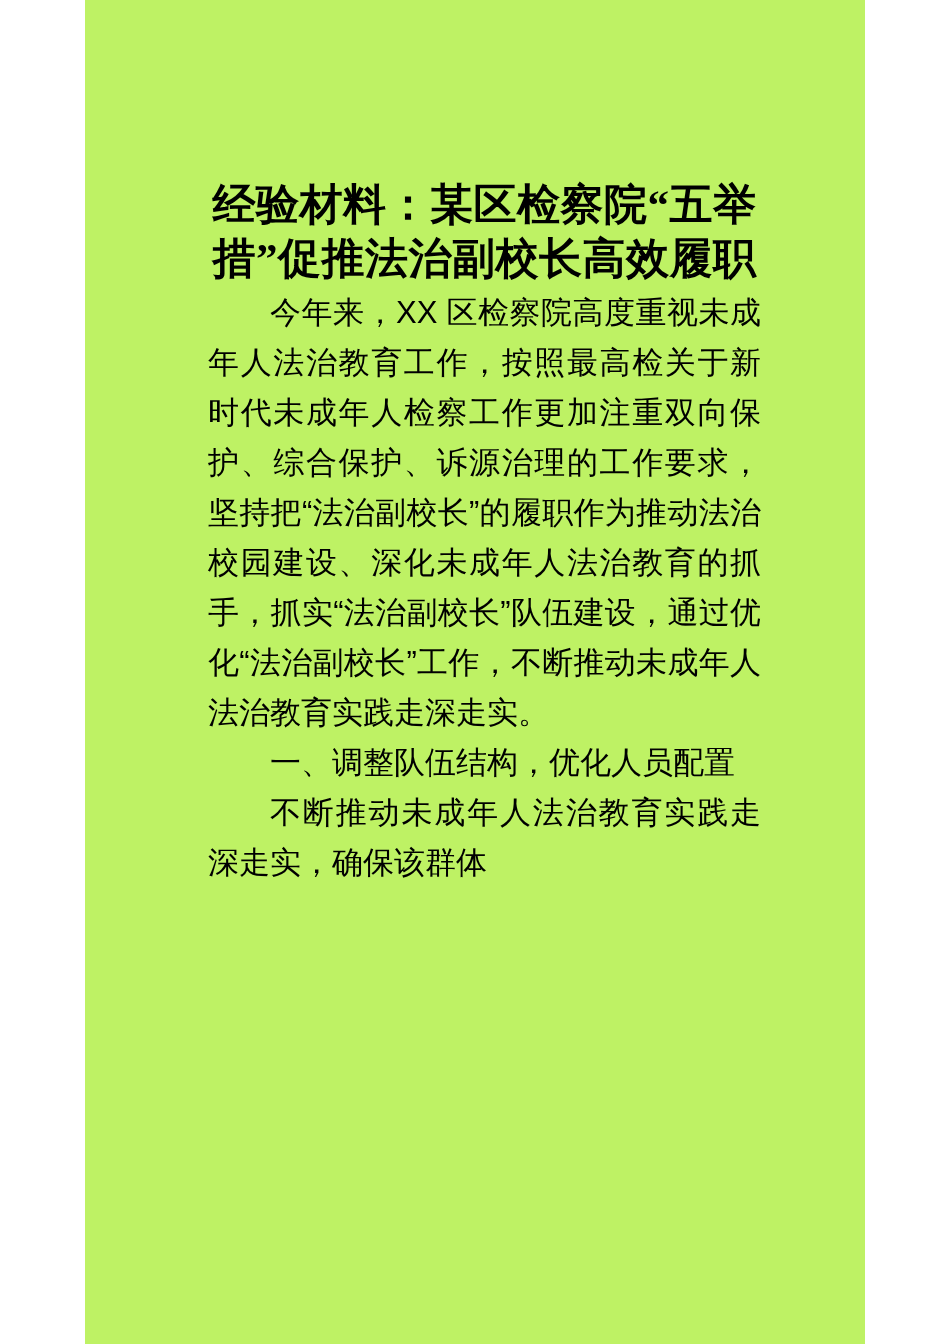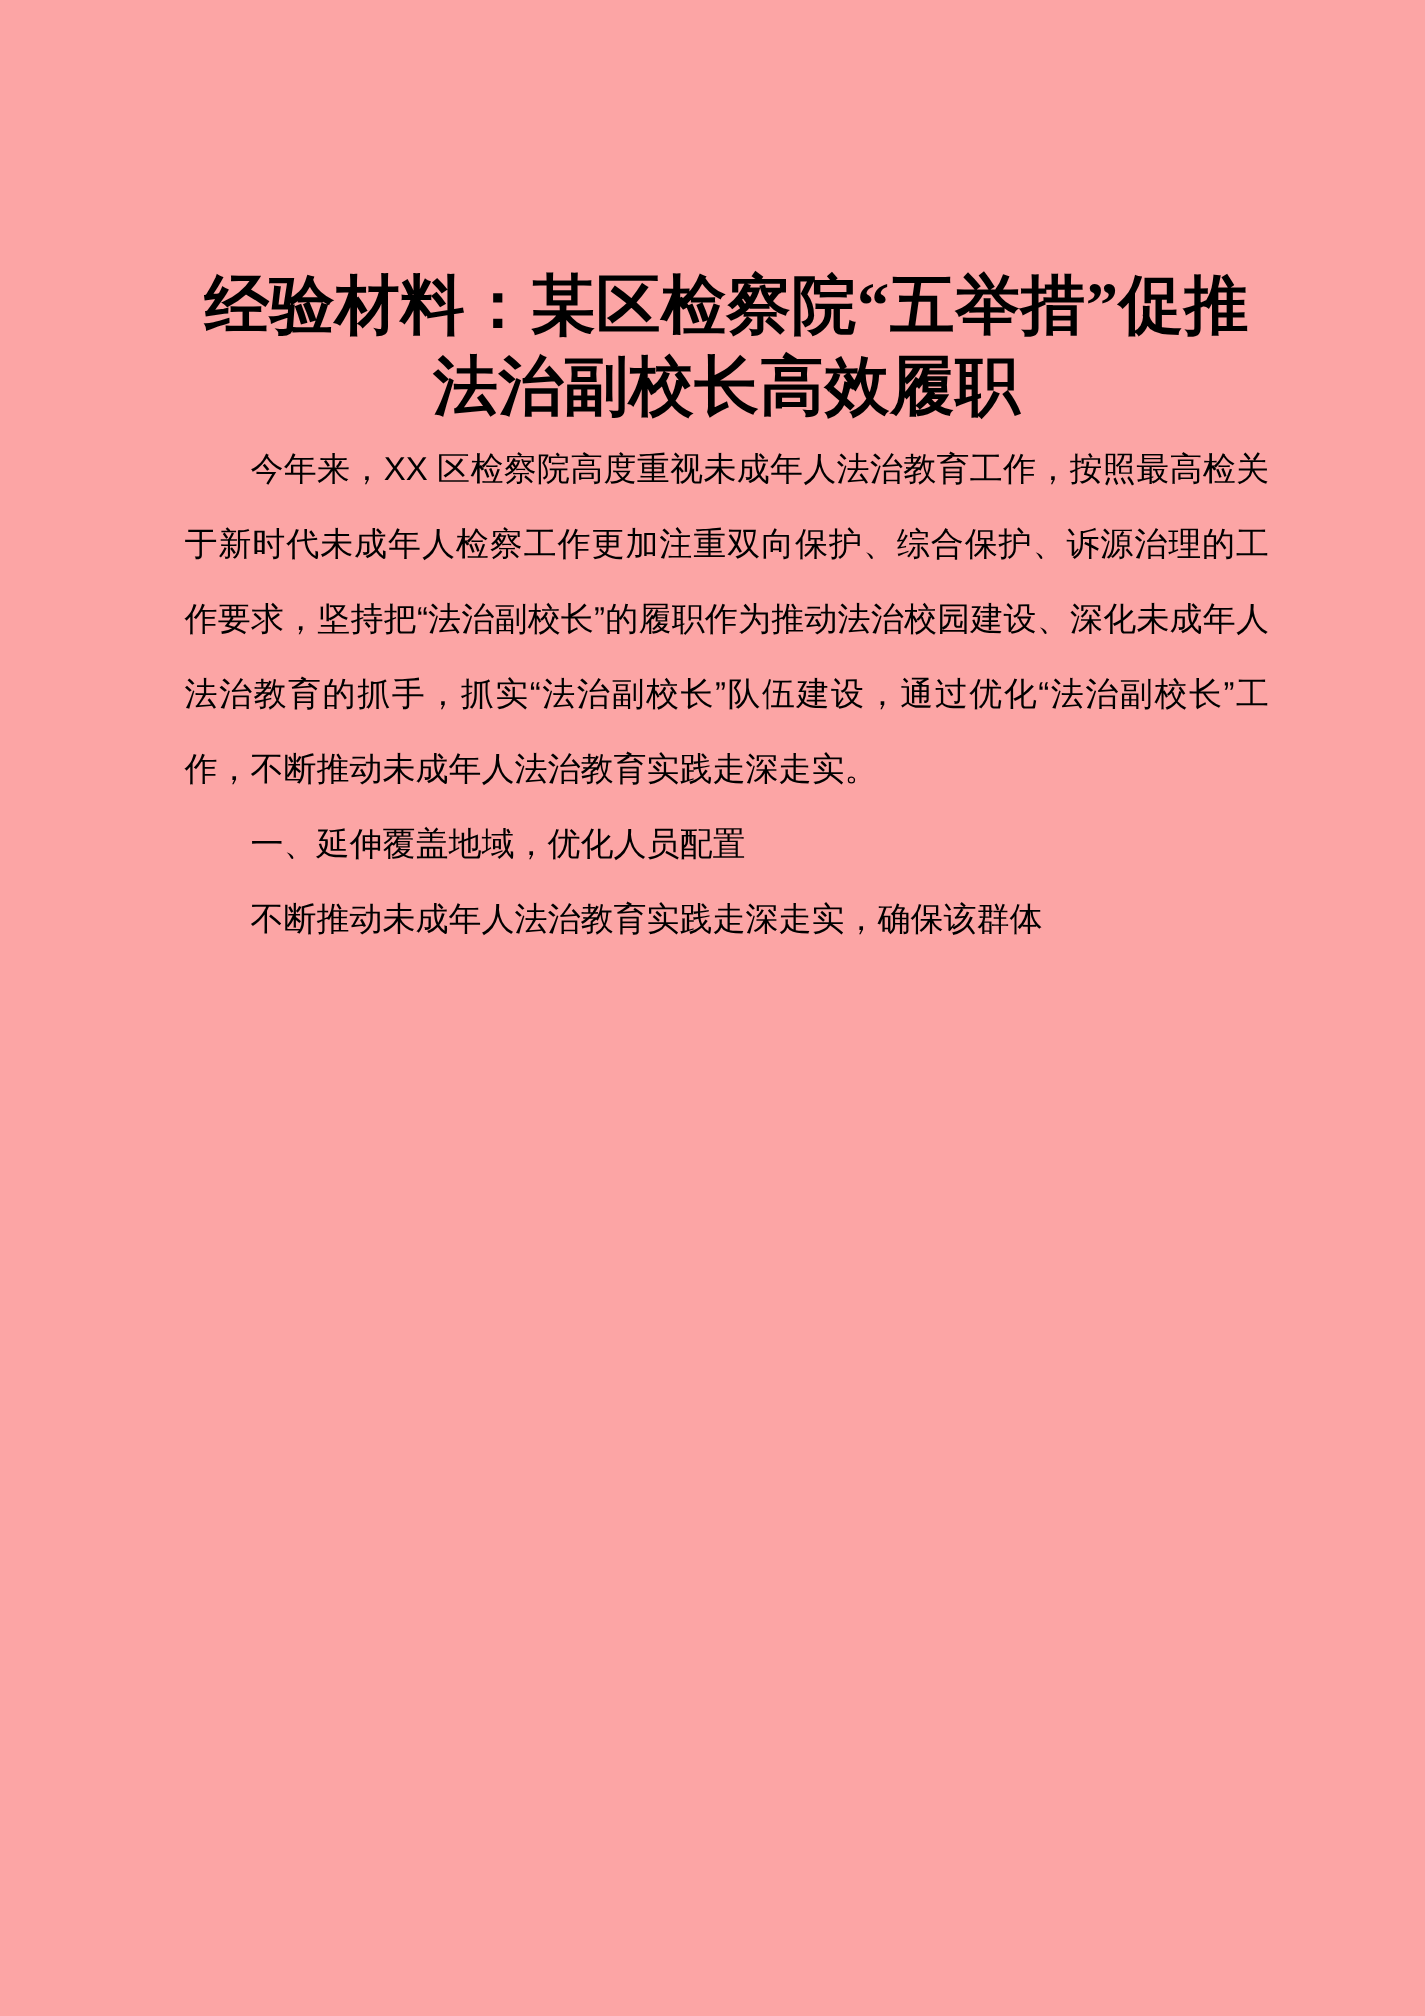--- a/index.html
+++ b/index.html
@@ -2,64 +2,64 @@
 <html><head>
 <meta charset="utf-8">
 <style>
   html, body {
     margin: 0;
     padding: 0;
     background: #ffffff;
   }
   .page {
     position: relative;
-    width: 950px;
+    width: 780px;
     height: 1344px;
     margin: 0 auto;
-    background: #fca5a5;
+    background: #bef264;
     color: #000000;
     box-sizing: border-box;
     padding: 178px 104px 0 123px;
     overflow: hidden;
   }
   .doc-title {
     font-family: "Liberation Serif", "DejaVu Serif", serif;
     font-size: 43px;
     line-height: 54px;
     font-weight: bold;
     text-align: center;
     margin: 0;
     letter-spacing: 0.5px;
   }
   .doc-body {
     margin-top: 2px;
   }
   .body-para,
   .section-heading {
     font-family: "Liberation Sans", "DejaVu Sans", sans-serif;
-    font-size: 22px;
+    font-size: 31px;
     line-height: 50px;
     margin: 0;
     text-align: justify;
     text-justify: inter-character;
     text-indent: 2em;
     word-break: break-all;
   }
   .section-heading {
     text-align: left;
   }
 </style>
 </head>
 <body>
 
 <div class="page">
   <h1 class="doc-title">经验材料：某区检察院“五举措”促推法治副校长高效履职</h1>
 
   <div class="doc-body">
     <p class="body-para">今年来，XX 区检察院高度重视未成年人法治教育工作，按照最高检关于新时代未成年人检察工作更加注重双向保护、综合保护、诉源治理的工作要求，坚持把“法治副校长”的履职作为推动法治校园建设、深化未成年人法治教育的抓手，抓实“法治副校长”队伍建设，通过优化“法治副校长”工作，不断推动未成年人法治教育实践走深走实。</p>
 
-    <p class="section-heading">一、延伸覆盖地域，优化人员配置</p>
+    <p class="section-heading">一、调整队伍结构，优化人员配置</p>
 
 
 
     <p class="body-para">不断推动未成年人法治教育实践走深走实，确保该群体</p>
   </div>
 </div>
 
 </body></html>

